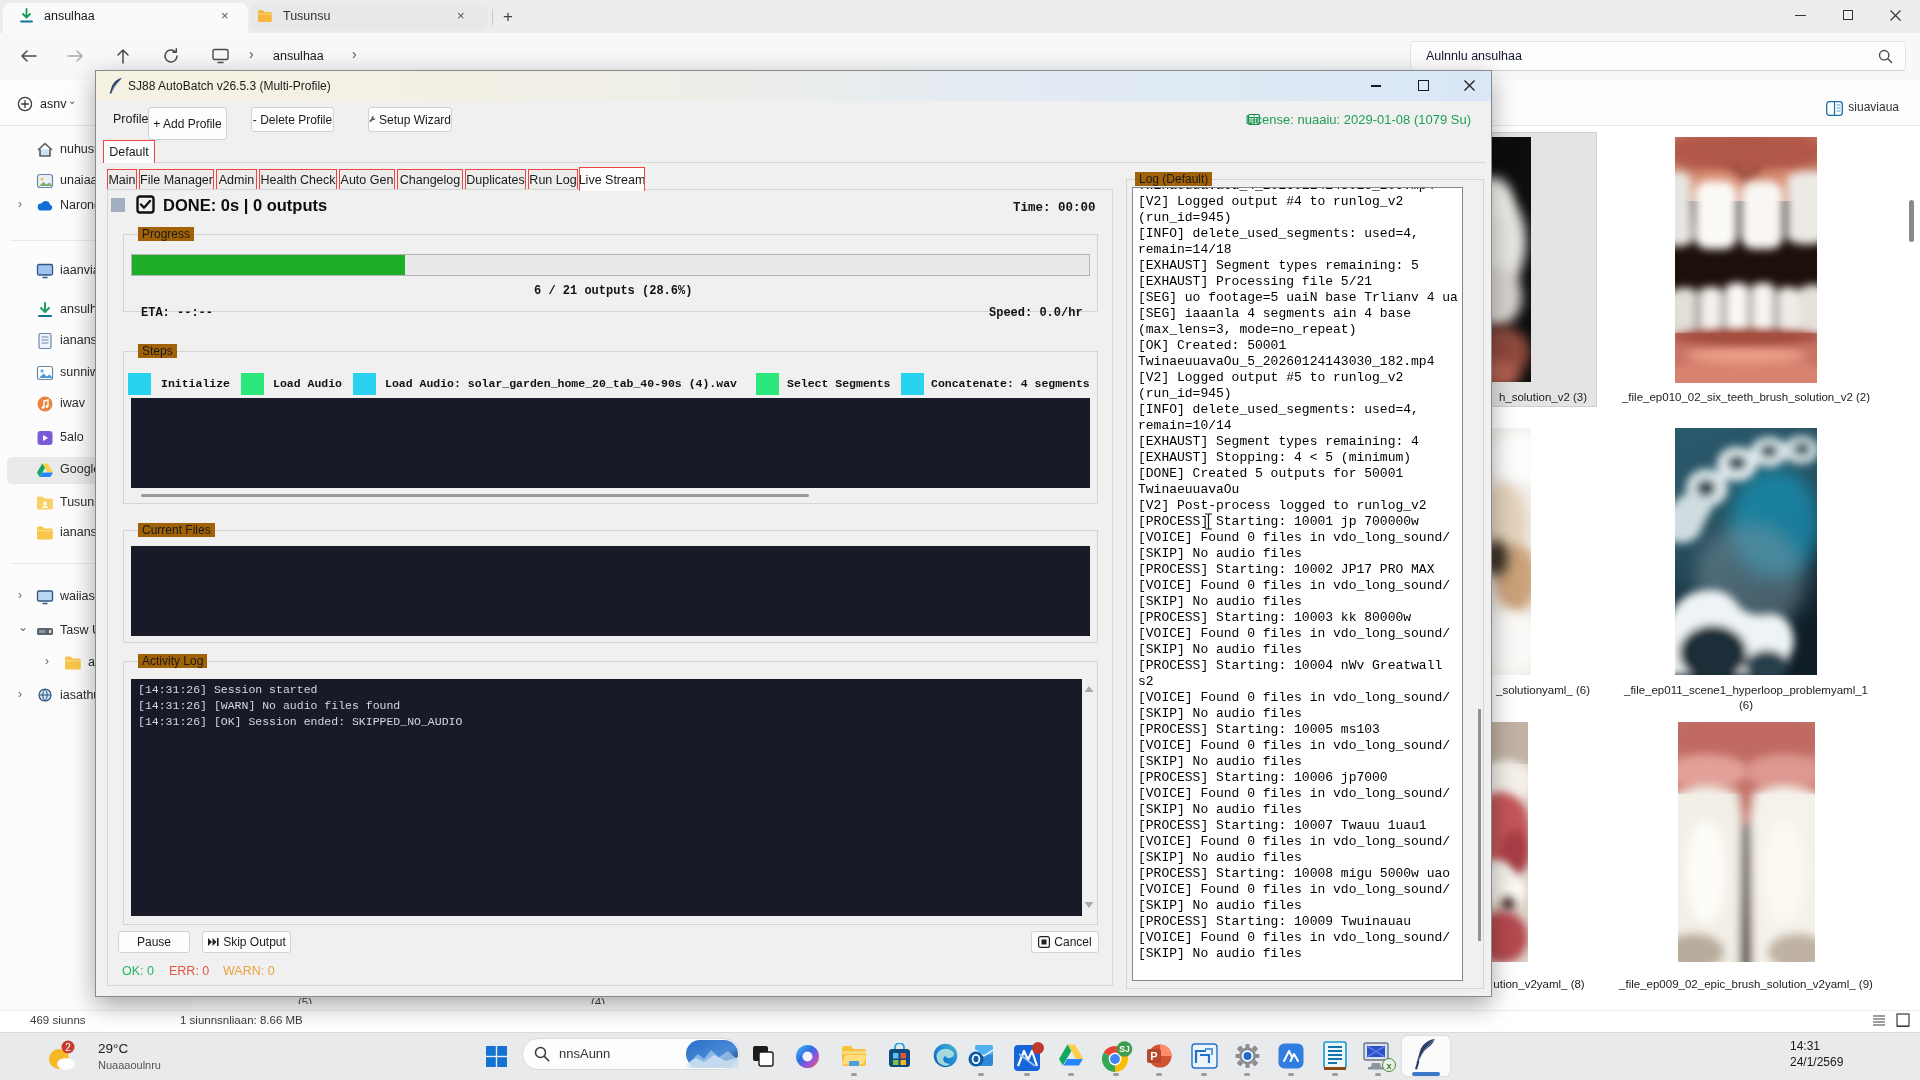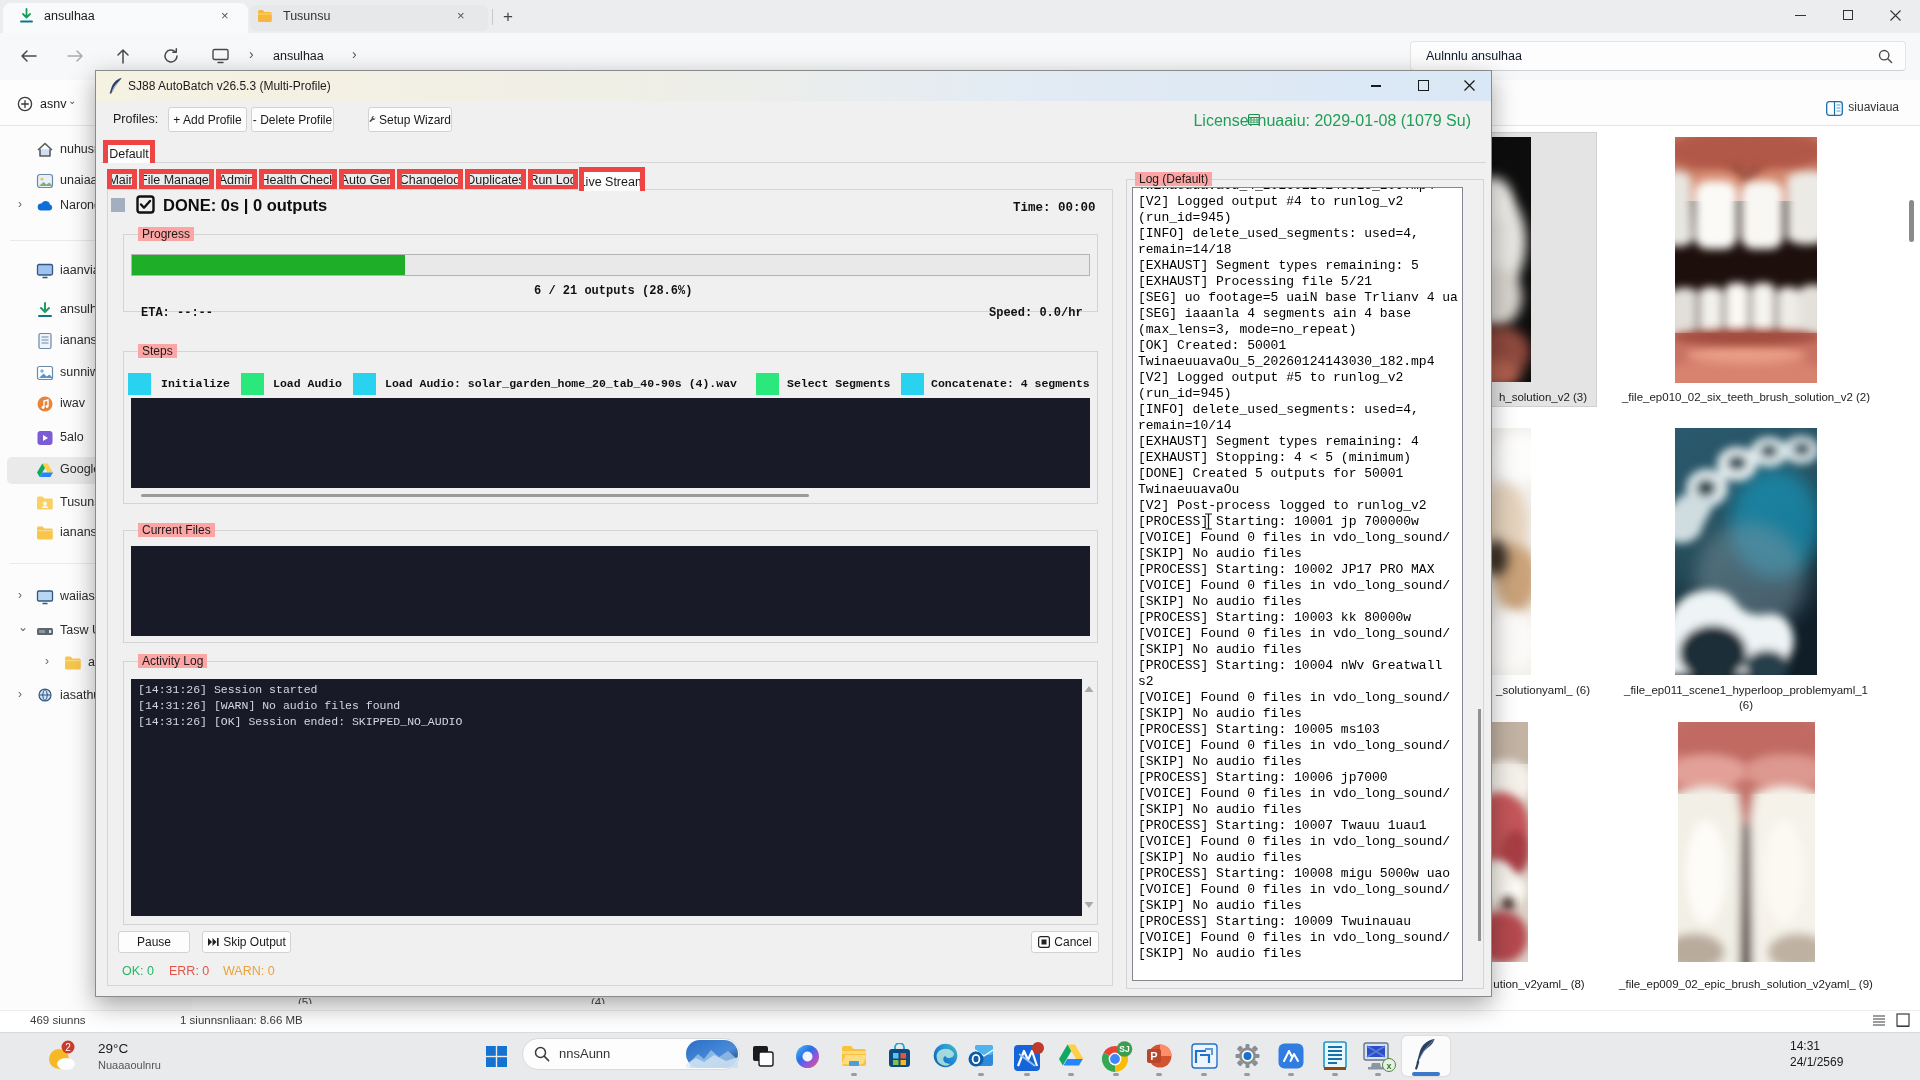--- a/index.html
+++ b/index.html
@@ -42,25 +42,25 @@
 
 #dlg { left:95px; top:70px; width:1397px; height:927px; background:#f0f0f0;
   border:1px solid #8a8a8a; box-shadow:0 8px 24px rgba(0,0,0,.35);padding-left:40px; }
 #dlgtitle { left:0; top:0; width:1395px; height:30px;
   background:linear-gradient(90deg,#f6f2e2 0%, #f0efe6 38%, #e3ebf3 65%, #d9e7f6 100%); }
 #dlgtitle .t { position:absolute; left:32px; top:8px; font-size:12px; color:#1a1a1a; }
 #dlgbody { left:0; top:30px; width:1395px; height:895px; background:#f0f0f0; }
 .btn { position:absolute; background:#fdfdfd; border:1px solid #d2d2d2; border-radius:3px;
   font-size:12px; color:#1a1a1a; display:flex; align-items:center; justify-content:center; white-space:nowrap; }
 .grp { position:absolute; border:1px solid #d4d4d4; }
-.grplabel { position:absolute; top:-8px; left:14px; background:#fca5a5; padding:0 4px;
+.grplabel { position:absolute; top:-8px; left:14px; background:#a16207; padding:0 4px;
   font-size:12px; color:#1a1a1a; }
 .darkbox { position:absolute; background:#191a28; }
 .mono { font-family:"Liberation Mono", monospace; }
-.tab { position:absolute; border:5px solid #ef4444; background:#ececec;
+.tab { position:absolute; border:1px solid #ef4444; background:#ececec;
   display:flex; align-items:center; justify-content:center; font-size:12.5px; color:#1a1a1a; white-space:nowrap; overflow:hidden; }
 .seltab { background:#fdfdfd; border-bottom-color:#fdfdfd; }
 .stepsq { position:absolute; top:272px; width:23px; height:22px; }
 .steplbl { position:absolute; top:276px; font-size:12px; font-weight:bold; }
 
 
 #taskbar { left:0; top:1032px; width:1920px; height:48px; background:#e9eaec;
   border-top:1px solid #d8d9db; }
 .tbdot { position:absolute; top:1073px; width:6px; height:3px; border-radius:2px; background:#9a9b9d; }
 </style>
@@ -387,31 +387,31 @@
         </svg>
 <span class="t">SJ88 AutoBatch v26.5.3 (Multi-Profile)</span>
 <div class="abs" style="left:1275px;top:14px;width:10px;height:1.5px;background:#1a1a1a"></div>
 <div class="abs" style="left:1322px;top:9px;width:11px;height:11px;border:1.4px solid #1a1a1a"></div>
 <svg class="abs" style="left:1368px;top:9px" width="11" height="11" viewBox="0 0 11 11">
 <path d="M0.5 0.5 L10.5 10.5 M10.5 0.5 L0.5 10.5" stroke="#1a1a1a" stroke-width="1.3"></path>
         </svg>
 </div>
 <div id="dlgbody" class="abs">
 <span class="abs" style="left:17px;top:11px;font-size:12.5px;color:#1a1a1a">Profiles:</span>
-<div class="btn" style="left:72px;top:6px;width:79px;height:25px">+ Add Profile</div>
+<div class="btn" style="left:52px;top:6px;width:79px;height:33px">+ Add Profile</div>
 <div class="btn" style="left:155px;top:6px;width:83px;height:25px">- Delete Profile</div>
 <div class="btn" style="left:272px;top:6px;width:84px;height:25px"><svg width="11" height="11" viewBox="0 0 11 11" style="margin-right:3px">
             <path d="M9.8 2.2 a3 3 0 0 1 -3.9 3.9 L3 9 a1.2 1.2 0 0 1 -1.8-1.8 L4.1 4.3 a3 3 0 0 1 3.9-3.9 L6.2 2.2 l2.4 2.4 z" fill="#555"></path>
           </svg>Setup Wizard</div>
 <svg class="abs" style="left:1152px;top:12px" width="12" height="12" viewBox="0 0 12 12">
 <rect x="0.5" y="1.5" width="11" height="10" rx="1.5" stroke="#1f8b4d" stroke-width="1.2" fill="#e7f5ec"></rect>
 <path d="M0.5 4.5 h11" stroke="#1f8b4d" stroke-width="1"></path>
 <path d="M3 4.5 v6 M6 4.5 v6 M9 4.5 v6 M1 7 h10 M1 9.2 h10" stroke="#1f8b4d" stroke-width=".7"></path>
         </svg>
-<span class="abs" style="right:20px;top:11px;font-size:16px;color:#1e9e57;white-space:nowrap">License: nuaaiu: 2029-01-08 (1079 Su)</span>
+<span class="abs" style="right:20px;top:11px;font-size:13px;color:#1e9e57;white-space:nowrap">License: nuaaiu: 2029-01-08 (1079 Su)</span>
 <div class="tab seltab" style="left:7px;top:39px;width:52px;height:23px;border-bottom:none;z-index:3">Default</div>
 <div class="abs" style="left:5px;top:61px;width:1385px;height:1px;background:#d6d6d6;z-index:1"></div>
 <div class="tab" style="left:11px;top:68px;width:30px;height:21px">Main</div>
 <div class="tab" style="left:43px;top:68px;width:75px;height:21px">File Manager</div>
 <div class="tab" style="left:120px;top:68px;width:41px;height:21px">Admin</div>
 <div class="tab" style="left:163px;top:68px;width:78px;height:21px">Health Check</div>
 <div class="tab" style="left:243px;top:68px;width:56px;height:21px">Auto Gen</div>
 <div class="tab" style="left:301px;top:68px;width:66px;height:21px">Changelog</div>
 <div class="tab" style="left:369px;top:68px;width:61px;height:21px">Duplicates</div>
 <div class="tab" style="left:432px;top:68px;width:50px;height:21px">Run Log</div>

